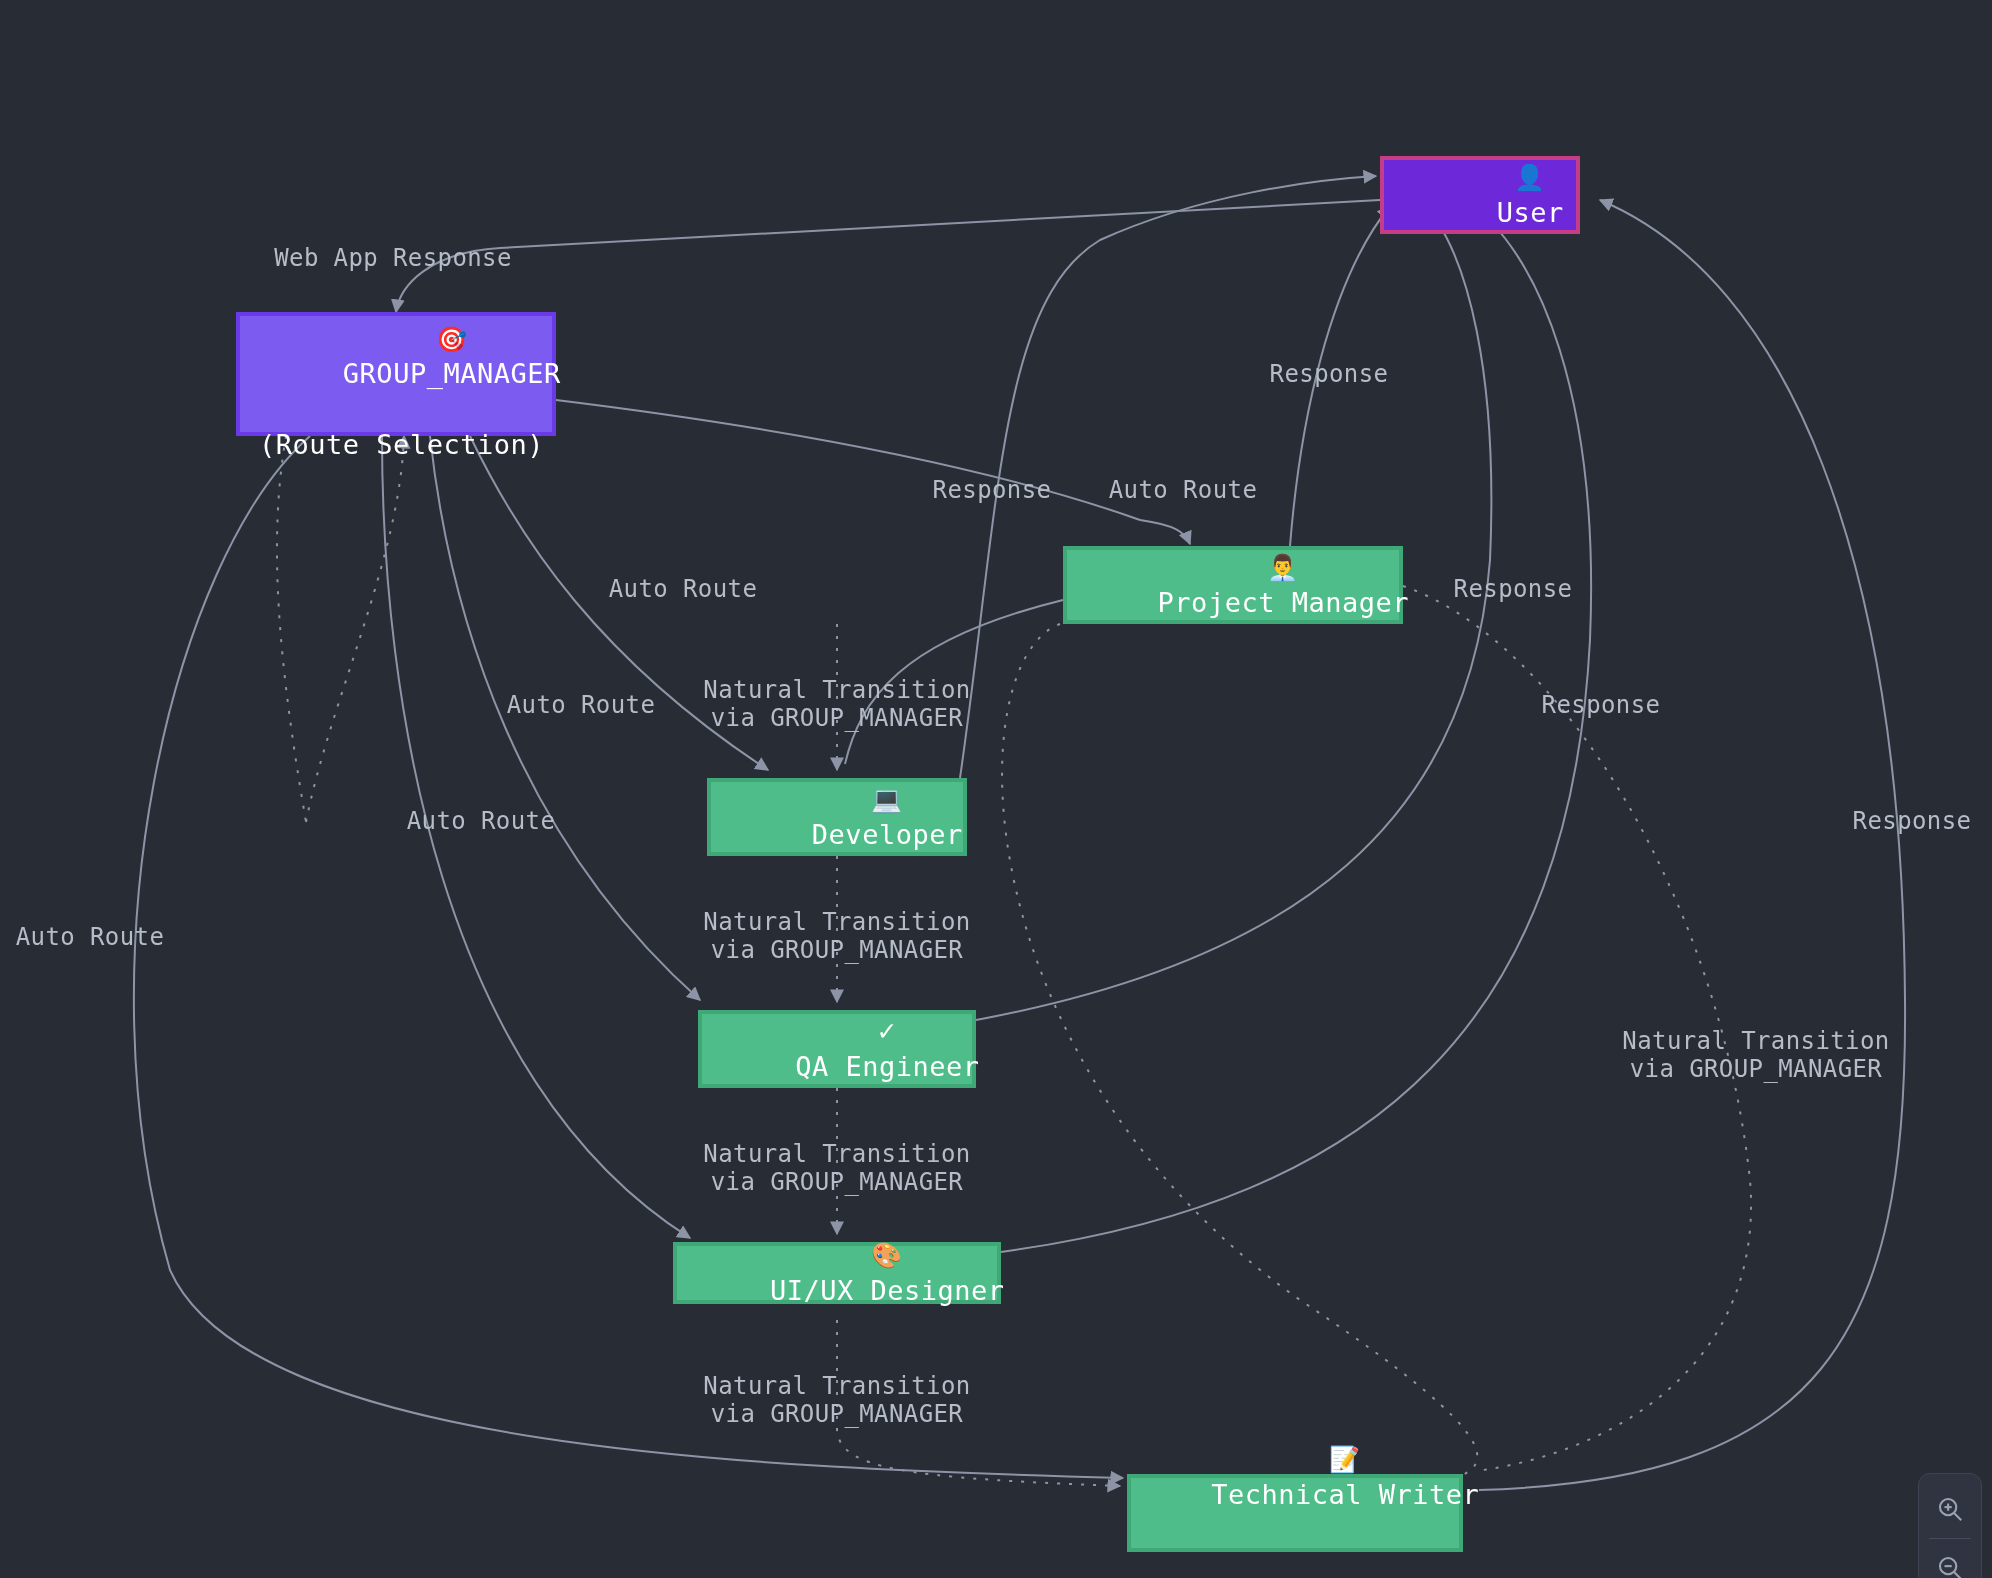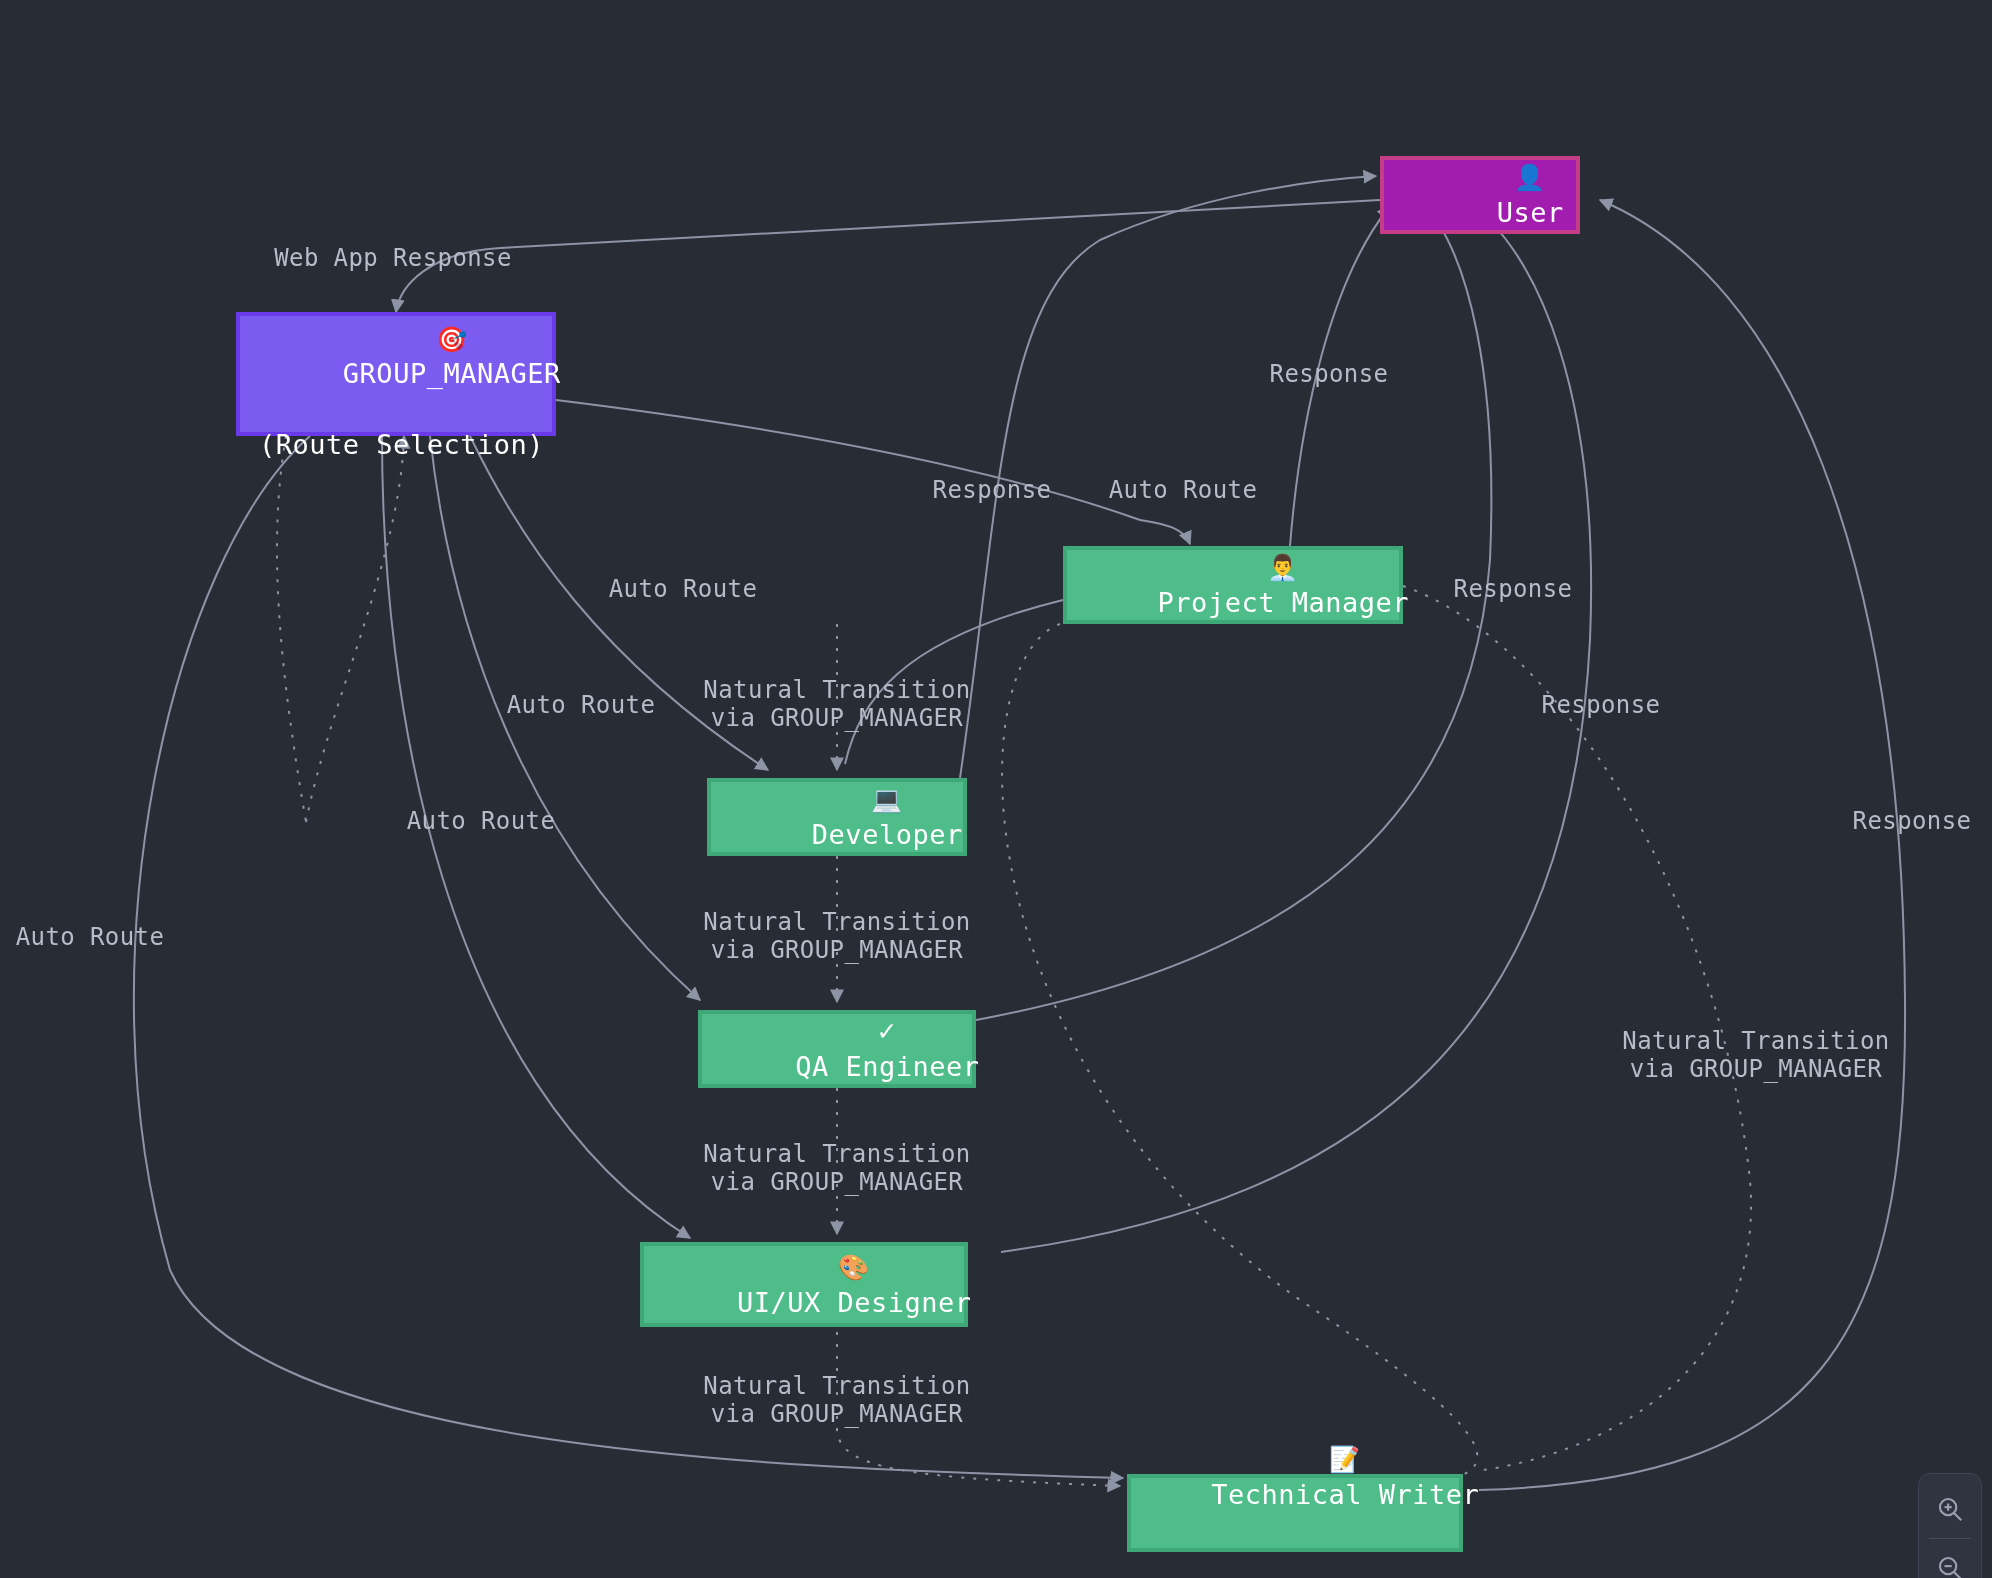--- a/index.html
+++ b/index.html
@@ -37,21 +37,21 @@
     font-family: "DejaVu Sans Mono", "Liberation Mono", monospace;
     font-size: 27px;
     line-height: 1.32;
     letter-spacing: 0.5px;
     white-space: pre;
     text-align: center;
     border-style: solid;
     border-width: 4px;
   }
   .node.user {
-    background: #a21caf;
+    background: #6d28d9;
     border-color: #c43d86;
   }
   .node.manager {
     background: #7c5cf0;
     border-color: #6b3ae8;
   }
   .node.agent {
     background: #4fbd8a;
     border-color: #3fa877;
   }
@@ -184,21 +184,21 @@
     </span>
   </div>
 
   <div class="node agent" style="left:698px; top:1010px; width:278px; height:78px;">
     <span class="line">
       <span class="emoji">✓</span>
       <span>QA Engineer</span>
     </span>
   </div>
 
-  <div class="node agent" style="left:640px; top:1242px; width:328px; height:85px;">
+  <div class="node agent" style="left:673px; top:1242px; width:328px; height:62px;">
     <span class="line">
       <span class="emoji">🎨</span>
       <span>UI/UX Designer</span>
     </span>
   </div>
 
   <div class="node agent" style="left:1127px; top:1474px; width:336px; height:78px;justify-content:flex-end;">
     <span class="line">
       <span class="emoji">📝</span>
       <span>Technical Writer</span>

